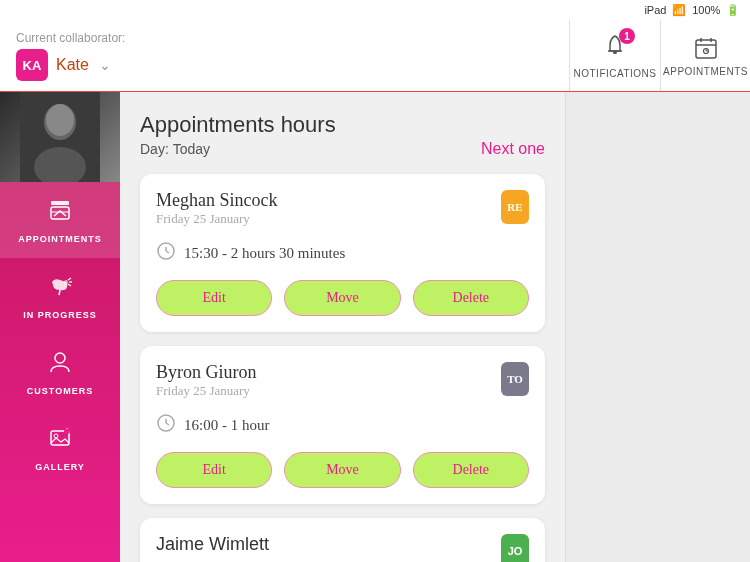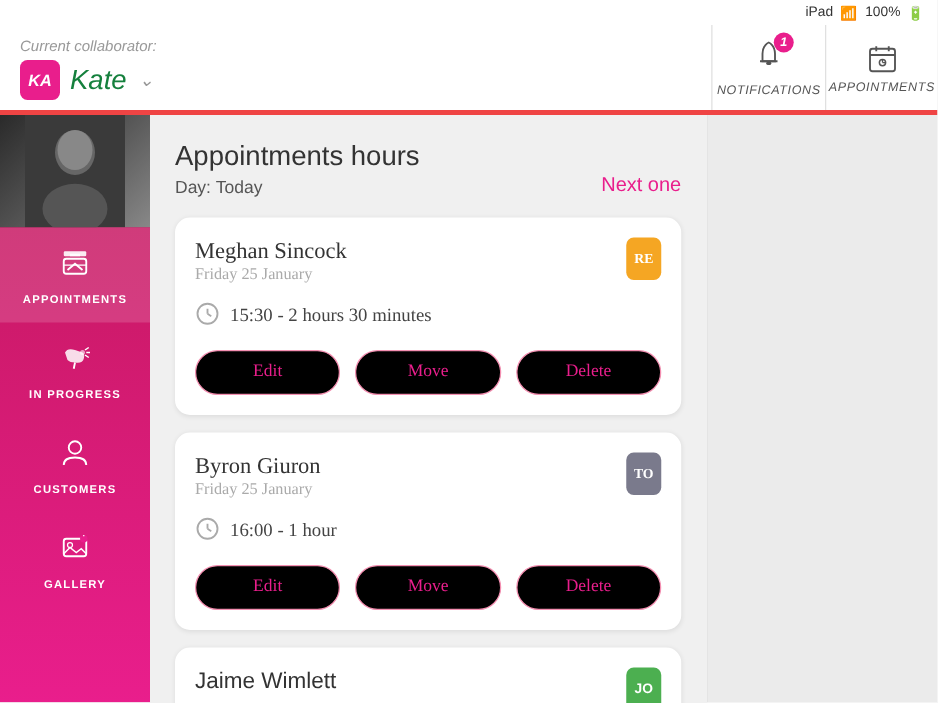--- a/index.html
+++ b/index.html
@@ -24,23 +24,22 @@
       font-size: 11px;
       color: #333;
       gap: 6px;
     }
 
     
     .top-header {
       height: 72px;
       background: #fff;
       display: flex;
-      align-items: flex-start;
-      border-bottom: 4px solid #ef4444;
-      font-style: italic;
+      align-items: flex-end;
+      border-bottom: 1px solid #ef4444;
     }
     .collaborator-section {
       flex: 1;
       display: flex;
       flex-direction: column;
       padding: 10px 16px;
     }
     .collaborator-label {
       font-size: 12px;
       color: #999;
@@ -57,23 +56,23 @@
       background: #e91e8c;
       border-radius: 6px;
       display: flex;
       align-items: center;
       justify-content: center;
       color: #fff;
       font-size: 13px;
       font-weight: 600;
     }
     .collaborator-name {
-      font-size: 22px;
+      font-size: 16px;
       font-weight: 400;
-      color: #15803d;
+      color: #c2410c;
     }
     .chevron-down {
       font-size: 14px;
       color: #999;
       margin-left: 2px;
     }
 
     
     .header-actions {
       display: flex;
@@ -282,21 +281,21 @@
 
     .card-actions {
       display: flex;
       gap: 12px;
     }
     .card-btn {
       flex: 1;
       padding: 9px 0;
       border-radius: 20px;
       border: 1.5px solid #f48fb1;
-      background: #000000;
+      background: #bef264;
       color: #e91e8c;
       font-size: 14px;
       cursor: pointer;
       text-align: center;
       font-family: inherit;
     }
 
     
     .right-panel {
       width: 185px;

